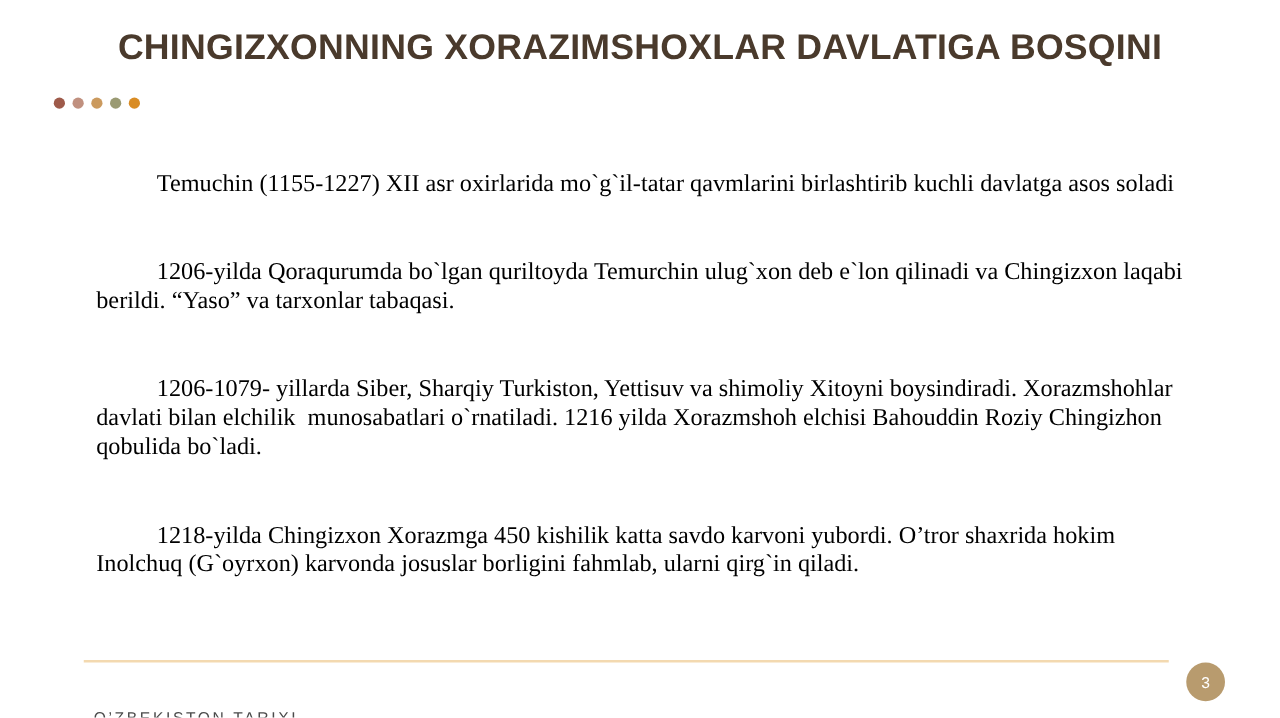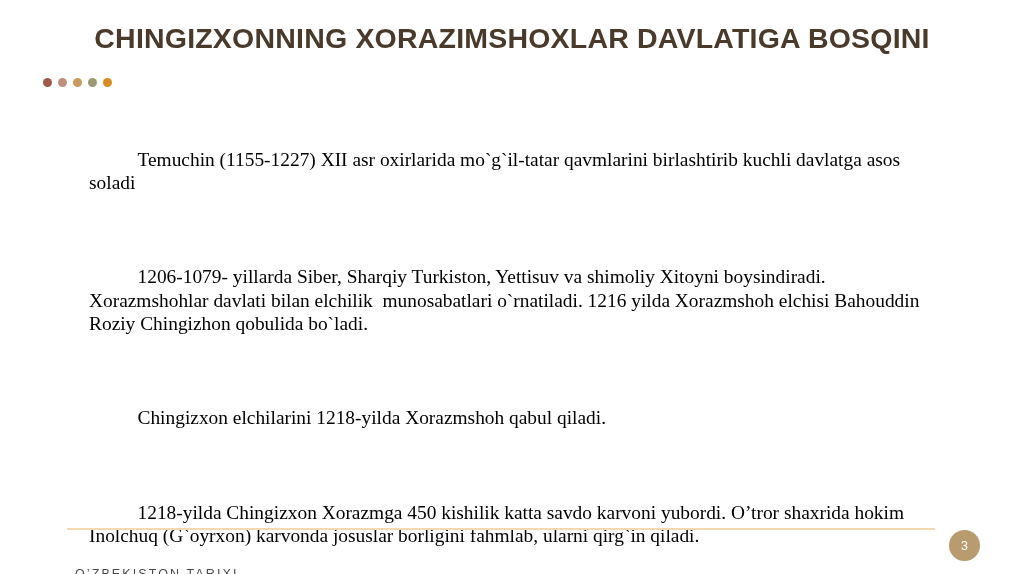--- a/index.html
+++ b/index.html
@@ -60,21 +60,21 @@
     top: 89px;
     left: 77px;
     width: 880px;
     font-family: "Liberation Serif", serif;
     font-size: 19.4px;
     line-height: 23.4px;
     color: #000000;
     white-space: pre-wrap;
   }
   .body-text p {
-    margin: 12px;
+    margin: 0;
     padding: 0;
   }
 
   
   .footer-rule {
     position: absolute;
     left: 67px;
     top: 528px;
     width: 868px;
     height: 2px;
@@ -116,22 +116,22 @@
   <div class="dots">
     <span class="dot" style="background: rgb(158, 90, 74);"></span>
     <span class="dot" style="background: rgb(192, 144, 127);"></span>
     <span class="dot" style="background: rgb(203, 154, 94);"></span>
     <span class="dot" style="background: rgb(154, 154, 115);"></span>
     <span class="dot" style="background: rgb(217, 140, 36);"></span>
   </div>
 
   <div class="body-text">
     <p>          Temuchin (1155-1227) XII asr oxirlarida mo`g`il-tatar qavmlarini birlashtirib kuchli davlatga asos soladi</p>
+    <p>          1206-yilda Qoraqurumda bo`lgan quriltoyda Temurchin ulug`xon deb e`lon qilinadi va Chingizxon laqabi berildi. “Yaso” va tarxonlar tabaqasi.</p>
     <p>          1206-1079- yillarda Siber, Sharqiy Turkiston, Yettisuv va shimoliy Xitoyni boysindiradi. Xorazmshohlar davlati bilan elchilik  munosabatlari o`rnatiladi. 1216 yilda Xorazmshoh elchisi Bahouddin Roziy Chingizhon qobulida bo`ladi.</p>
-    <p>          Chingizxon elchilarini 1218-yilda Xorazmshoh qabul qiladi.</p>
     <p>          1218-yilda Chingizxon Xorazmga 450 kishilik katta savdo karvoni yubordi. O’tror shaxrida hokim Inolchuq (G`oyrxon) karvonda josuslar borligini fahmlab, ularni qirg`in qiladi.</p>
     
     
     
   </div>
 
   <div class="footer-rule" style="background: rgb(243, 217, 176);"></div>
 
   <div class="footer-label">O’ZBEKISTON TARIXI</div>
 

